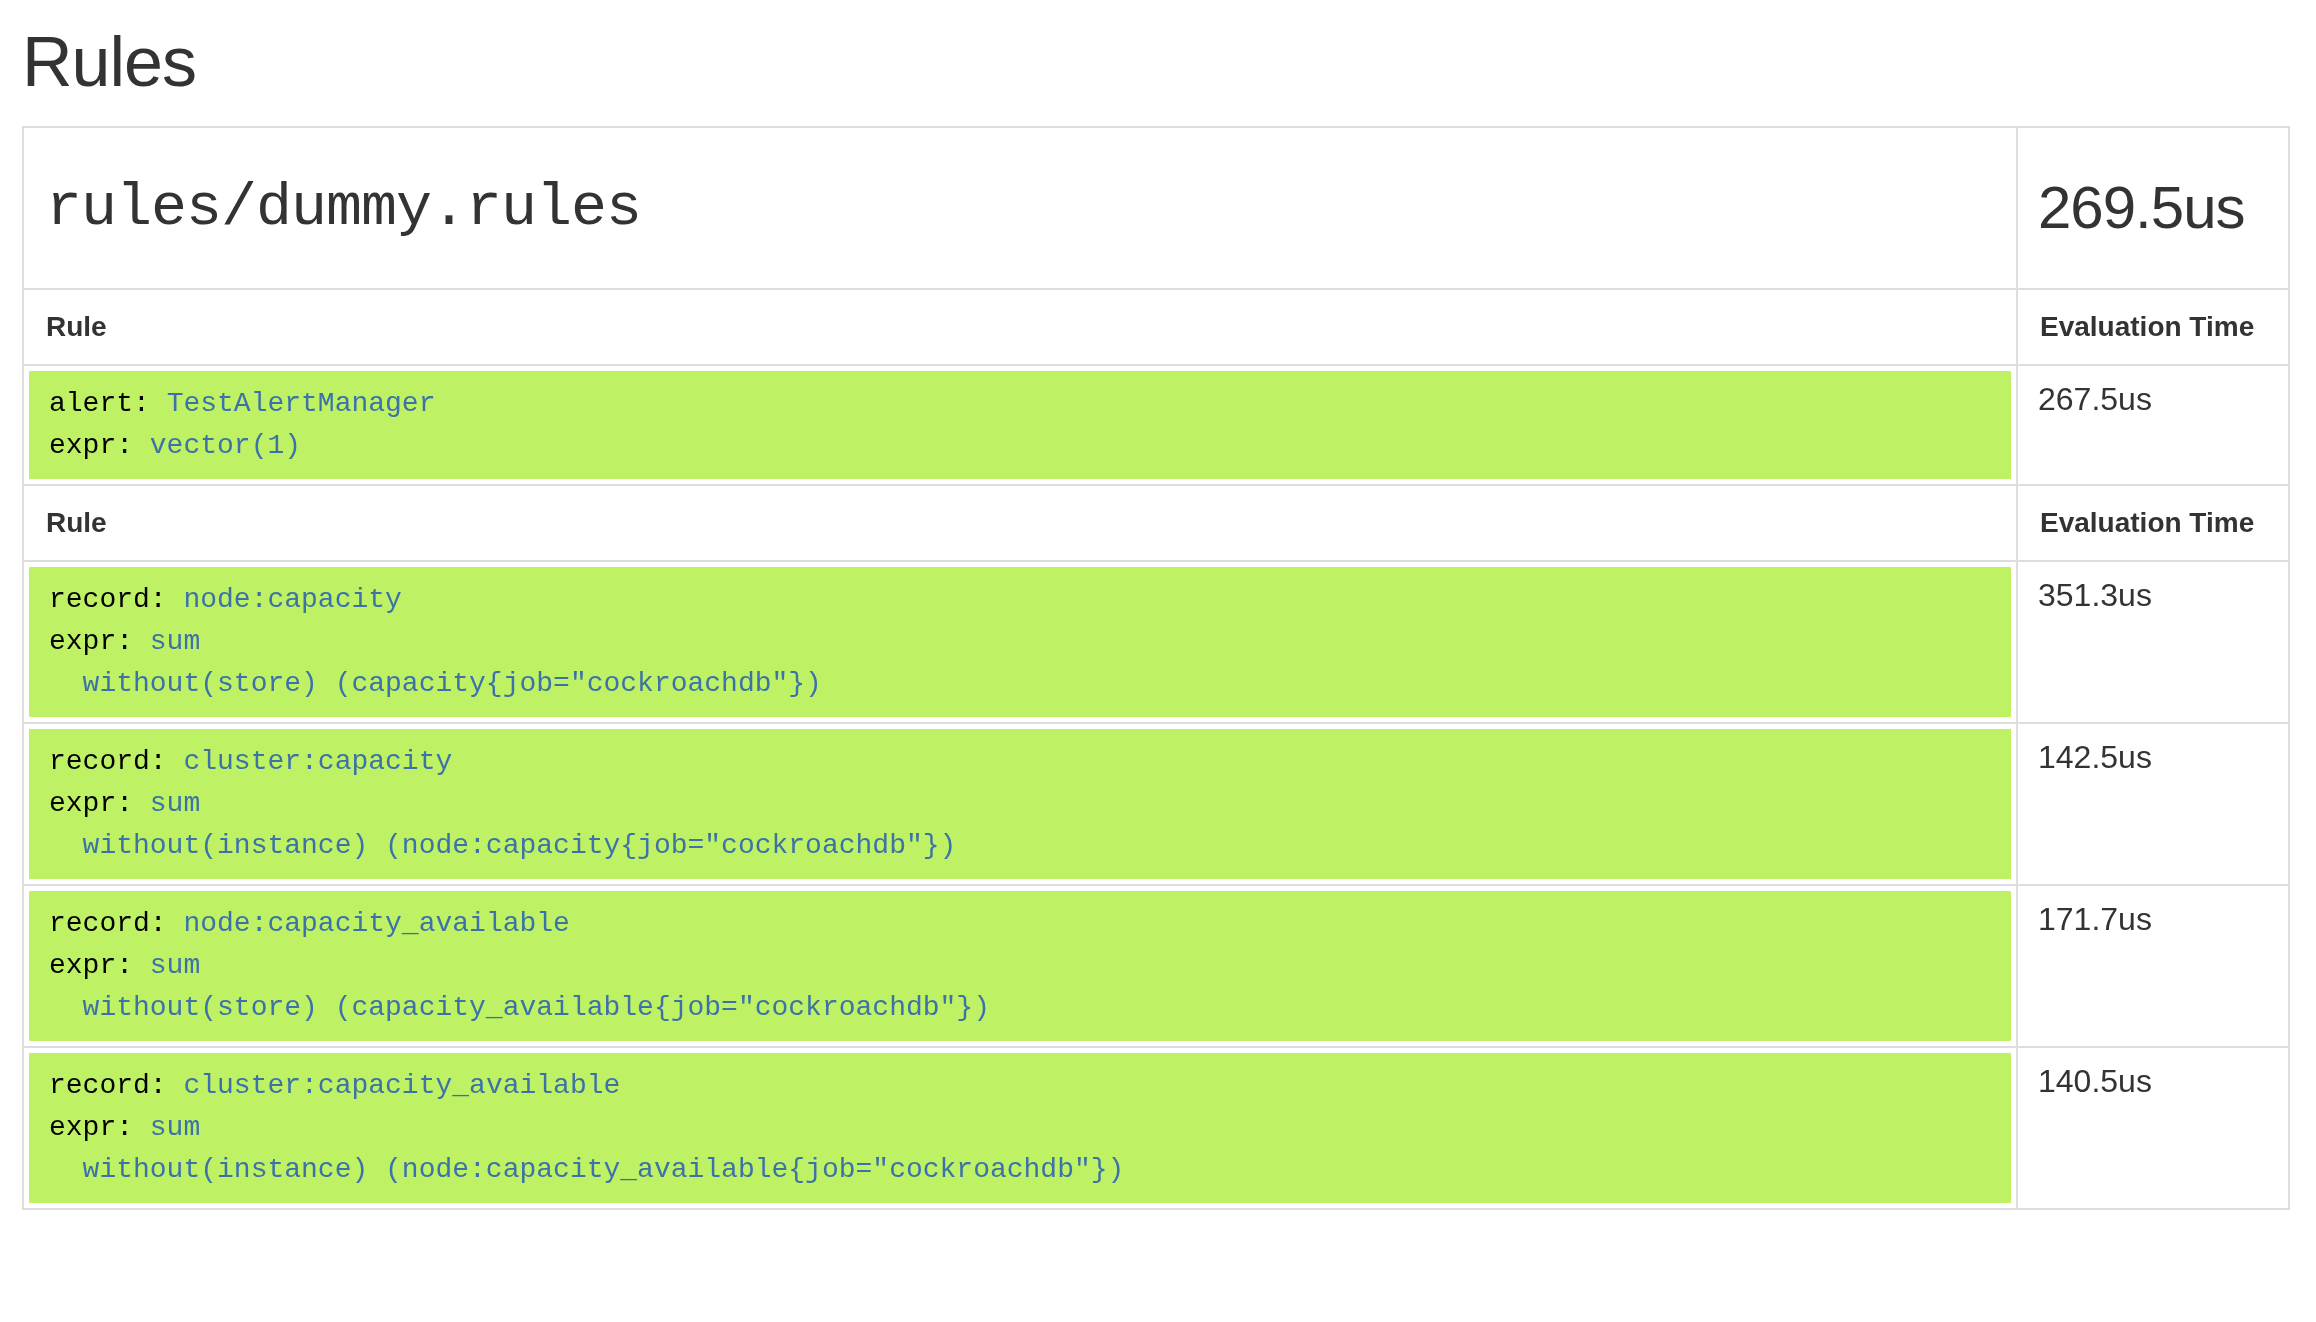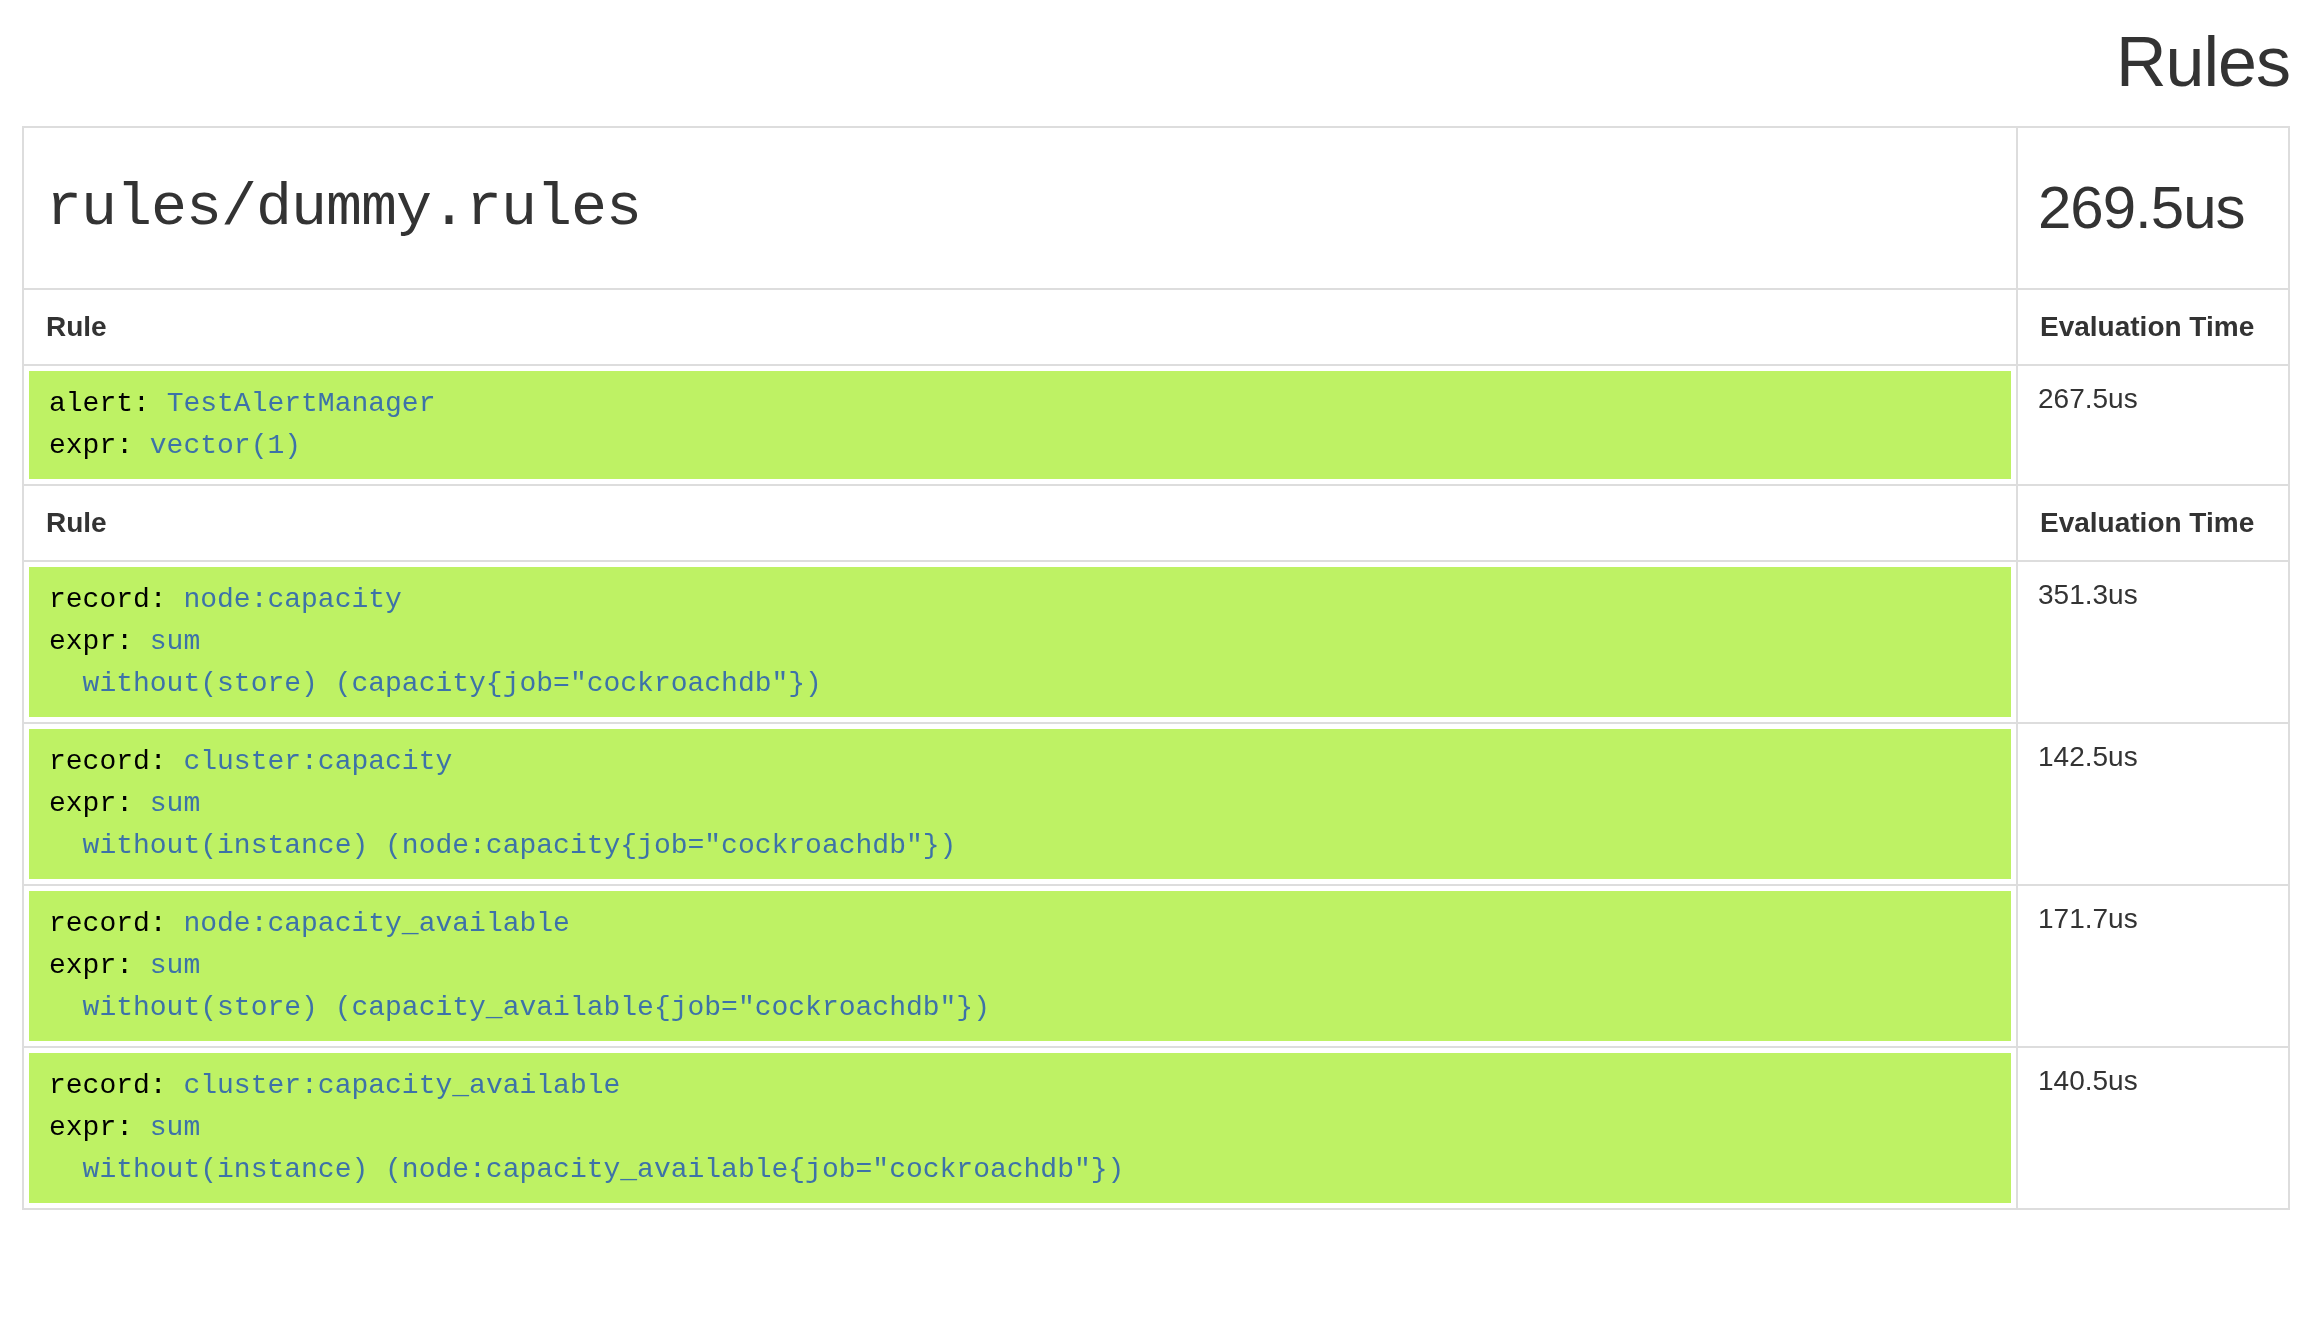--- a/index.html
+++ b/index.html
@@ -16,21 +16,20 @@
     font-family: "Liberation Sans", "DejaVu Sans", sans-serif;
     color: #333;
   }
   h1.page-title {
     font-size: 70px;
     line-height: 76px;
     font-weight: 500;
     letter-spacing: -1px;
     color: #333;
     margin: 24px 0 26px 0;
-    text-align: right;
   }
   table.rules-table {
     width: 100%;
     border-collapse: collapse;
     table-layout: fixed;
   }
   td.cell {
     border: 2px solid #ddd;
     background: #fff;
   }
@@ -82,21 +81,21 @@
     font-size: 28px;
     line-height: 42px;
     color: #000;
   }
   .code-line { white-space: pre; }
   .ck { color: #000; }
   .cv { color: #3d72a8; text-decoration: none; cursor: pointer; }
   td.time-cell {
     padding: 16px 12px 16px 20px;
     vertical-align: top;
-    font-size: 28px;
+    font-size: 32px;
     line-height: 34px;
     color: #333;
   }
 </style>
 </head>
 <body>
 
 <h1 class="page-title">Rules</h1>
 
 <table class="rules-table">

